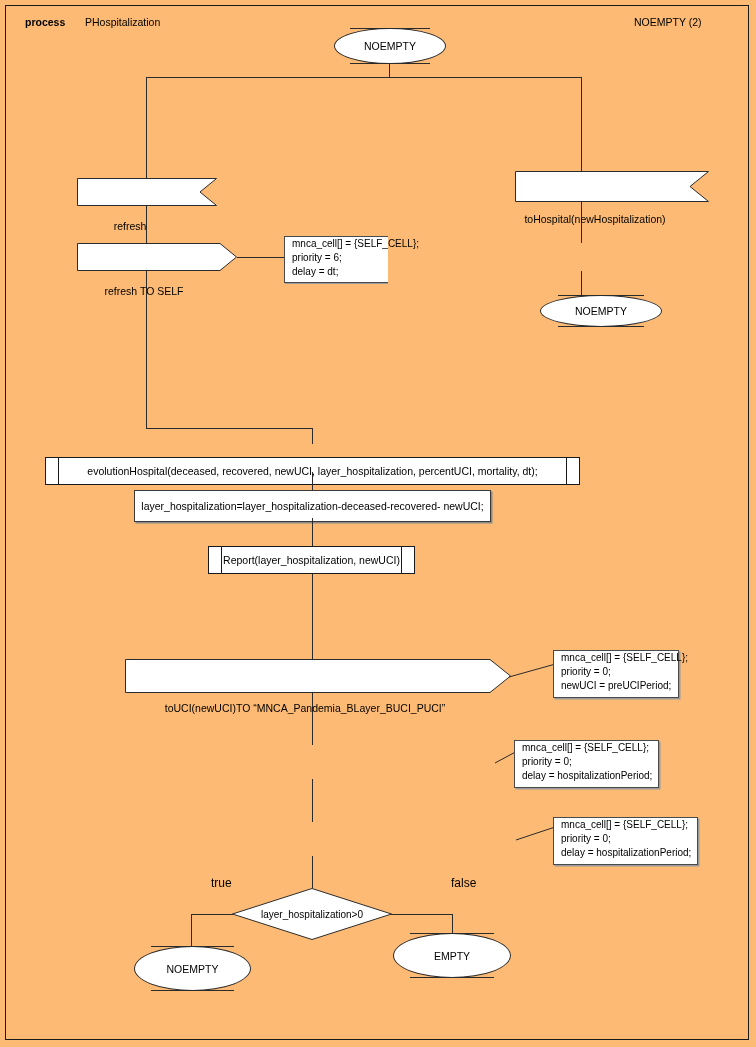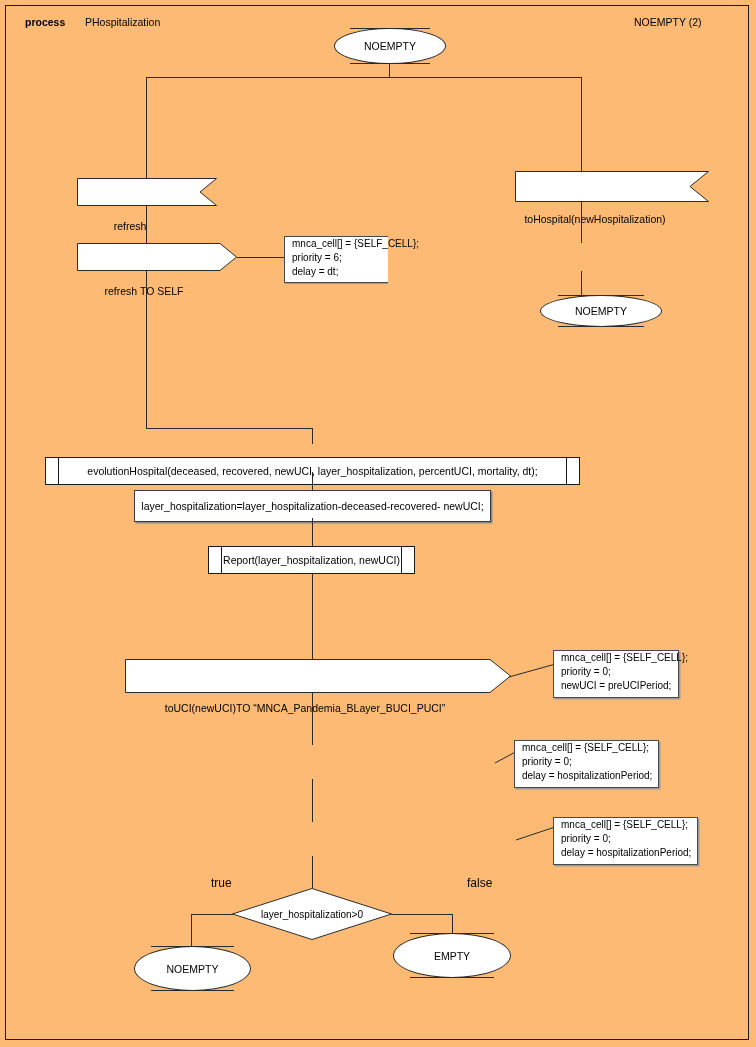--- a/index.html
+++ b/index.html
@@ -321,21 +321,21 @@
   <div class="ln v" style="left:312px; top:856px; height:32px;"></div>
 
   <div class="diamond" style="left:232px; top:888px; width:160px; height:52px;">
     <svg width="160" height="52" viewBox="0 0 160 52">
       <path d="M80 0.5 L159.5 26 L80 51.5 L0.5 26 Z" fill="#ffffff" stroke="#2b2b2b" stroke-width="1"></path>
     </svg>
     <div class="dlbl">layer_hospitalization&gt;0</div>
   </div>
 
   <div class="edge-label" style="left:190px; top:876px;">true</div>
-  <div class="edge-label" style="left:430px; top:876px;margin-left:16px;">false</div>
+  <div class="edge-label" style="left:430px; top:876px;">false</div>
 
   <div class="ln h" style="left:191px; top:914px; width:42px;"></div>
   <div class="ln v" style="left:191px; top:914px; height:32px;"></div>
 
   <div class="terminal" style="left:134px; top:946px; width:117px; height:45px;">
     <span>NOEMPTY</span>
   </div>
 
   <div class="ln h" style="left:391px; top:914px; width:61px;"></div>
   <div class="ln v" style="left:452px; top:914px; height:19px;"></div>

